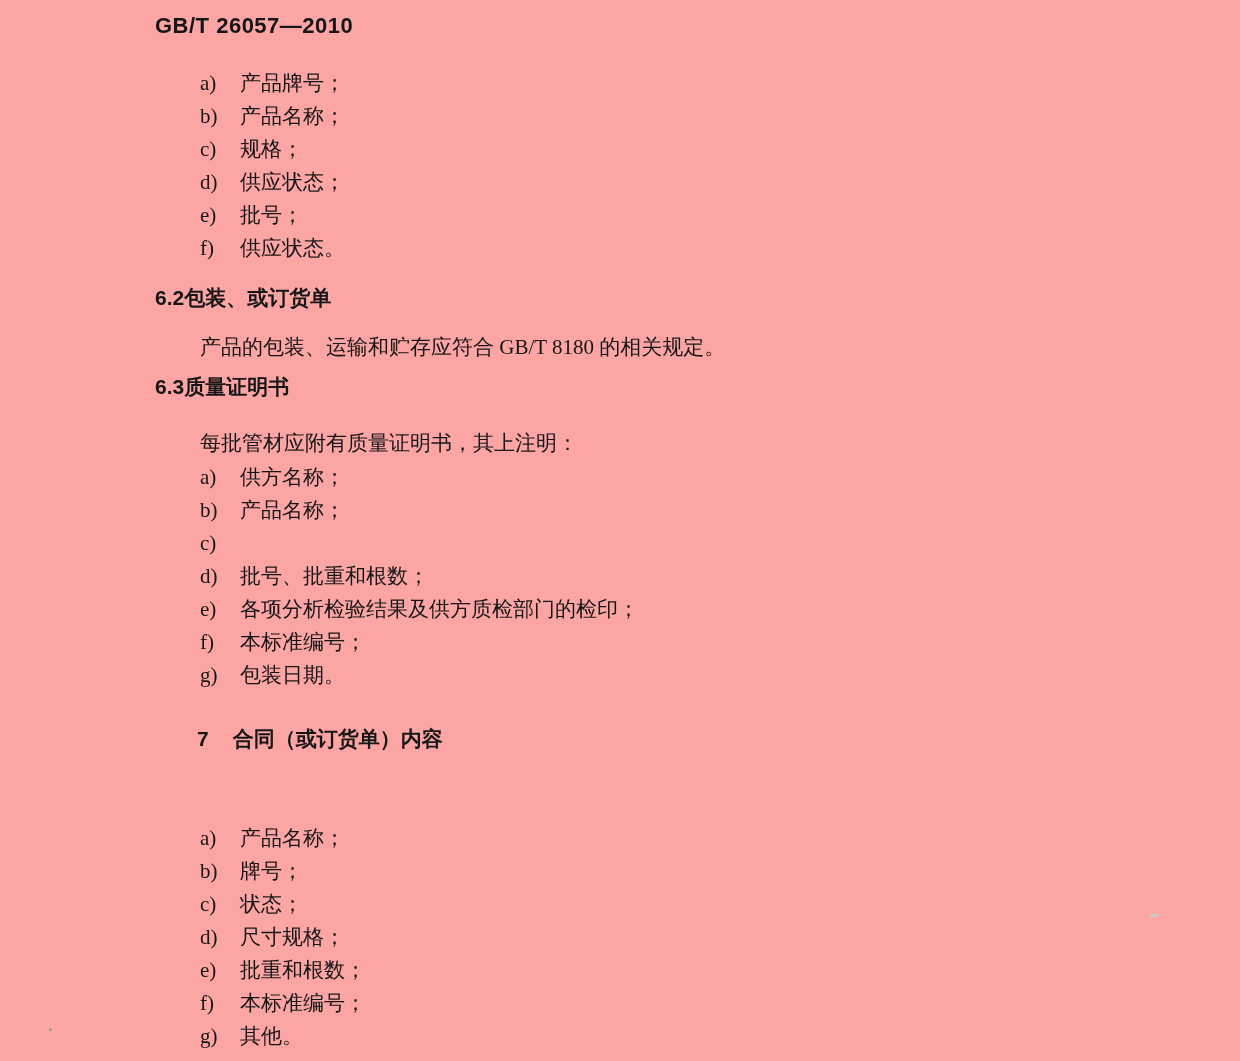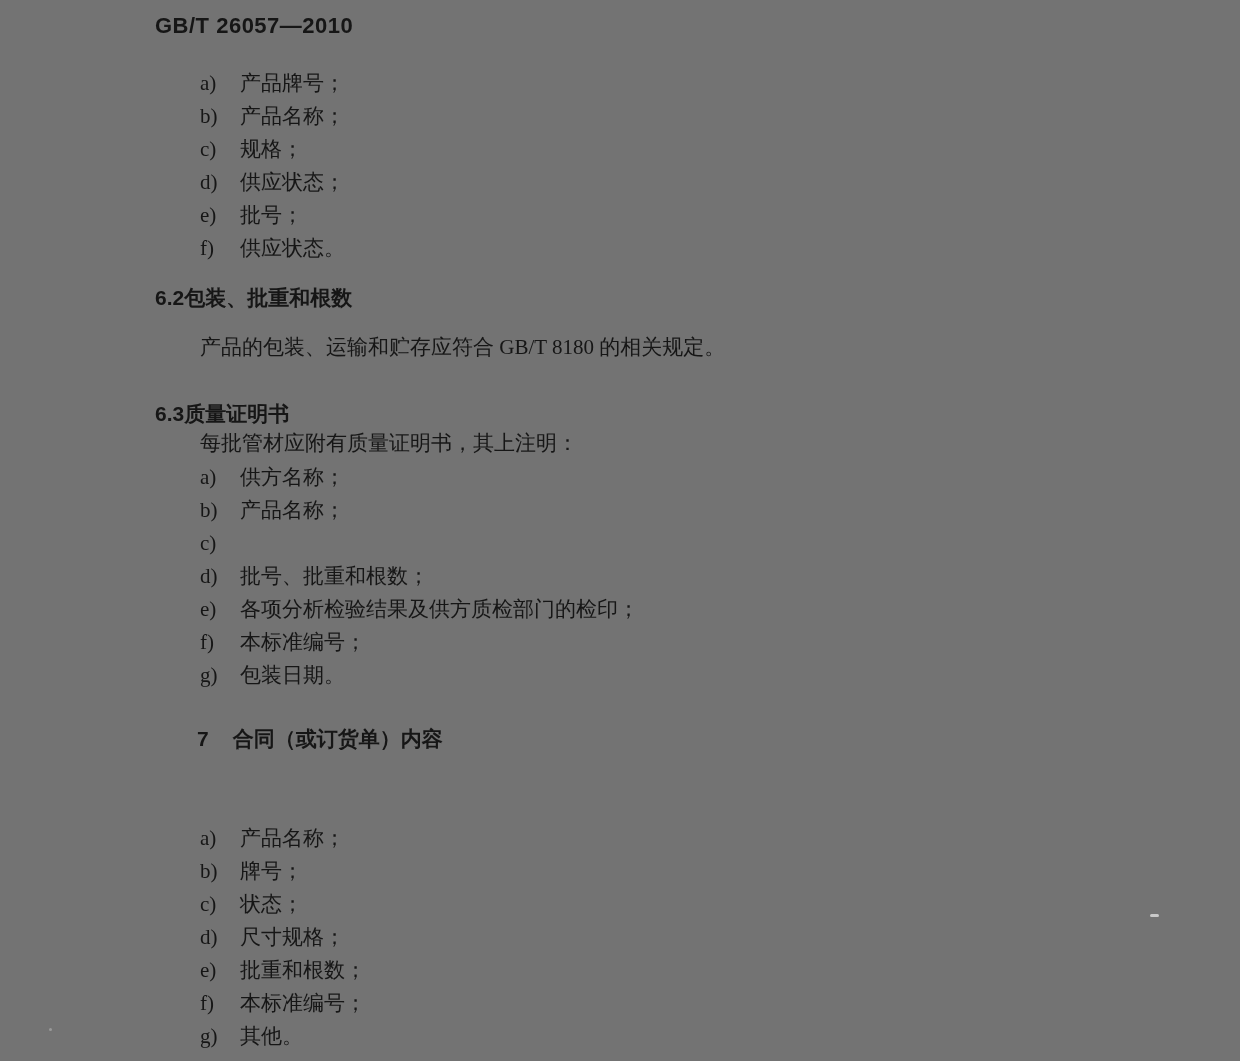--- a/index.html
+++ b/index.html
@@ -4,21 +4,21 @@
 <style>
   html, body {
     margin: 0;
     padding: 0;
     background: #e8e8e8;
   }
   .page {
     position: relative;
     width: 1240px;
     height: 1061px;
-    background: #737373;
+    background: #fca5a5;
     overflow: hidden;
     color: #161616;
     font-family: "Liberation Serif", serif;
   }
   .doc-header {
     position: absolute;
     left: 155px;
     top: 12px;
     font-family: "Liberation Sans", sans-serif;
     font-weight: 700;
@@ -118,25 +118,25 @@
       <span class="marker">e)</span>
       <span class="item-text">批号；</span>
     </div>
     <div class="list-item">
       <span class="marker">f)</span>
       <span class="item-text">供应状态。</span>
     </div>
   </div>
 
   <div class="heading" style="top:281px;">
-    <span class="num">6.2</span><span class="title">包装、批重和根数</span>
+    <span class="num">6.2</span><span class="title">包装、或订货单</span>
   </div>
   <div class="para" style="top:331px;">产品的包装、运输和贮存应符合 GB/T 8180 的相关规定。</div>
 
-  <div class="heading" style="top:397px;">
+  <div class="heading" style="top:370px;">
     <span class="num">6.3</span><span class="title">质量证明书</span>
   </div>
   <div class="para" style="top:427px;">每批管材应附有质量证明书，其上注明：</div>
 
   <div class="list" style="top:461px;">
     <div class="list-item">
       <span class="marker">a)</span>
       <span class="item-text">供方名称；</span>
     </div>
     <div class="list-item">

